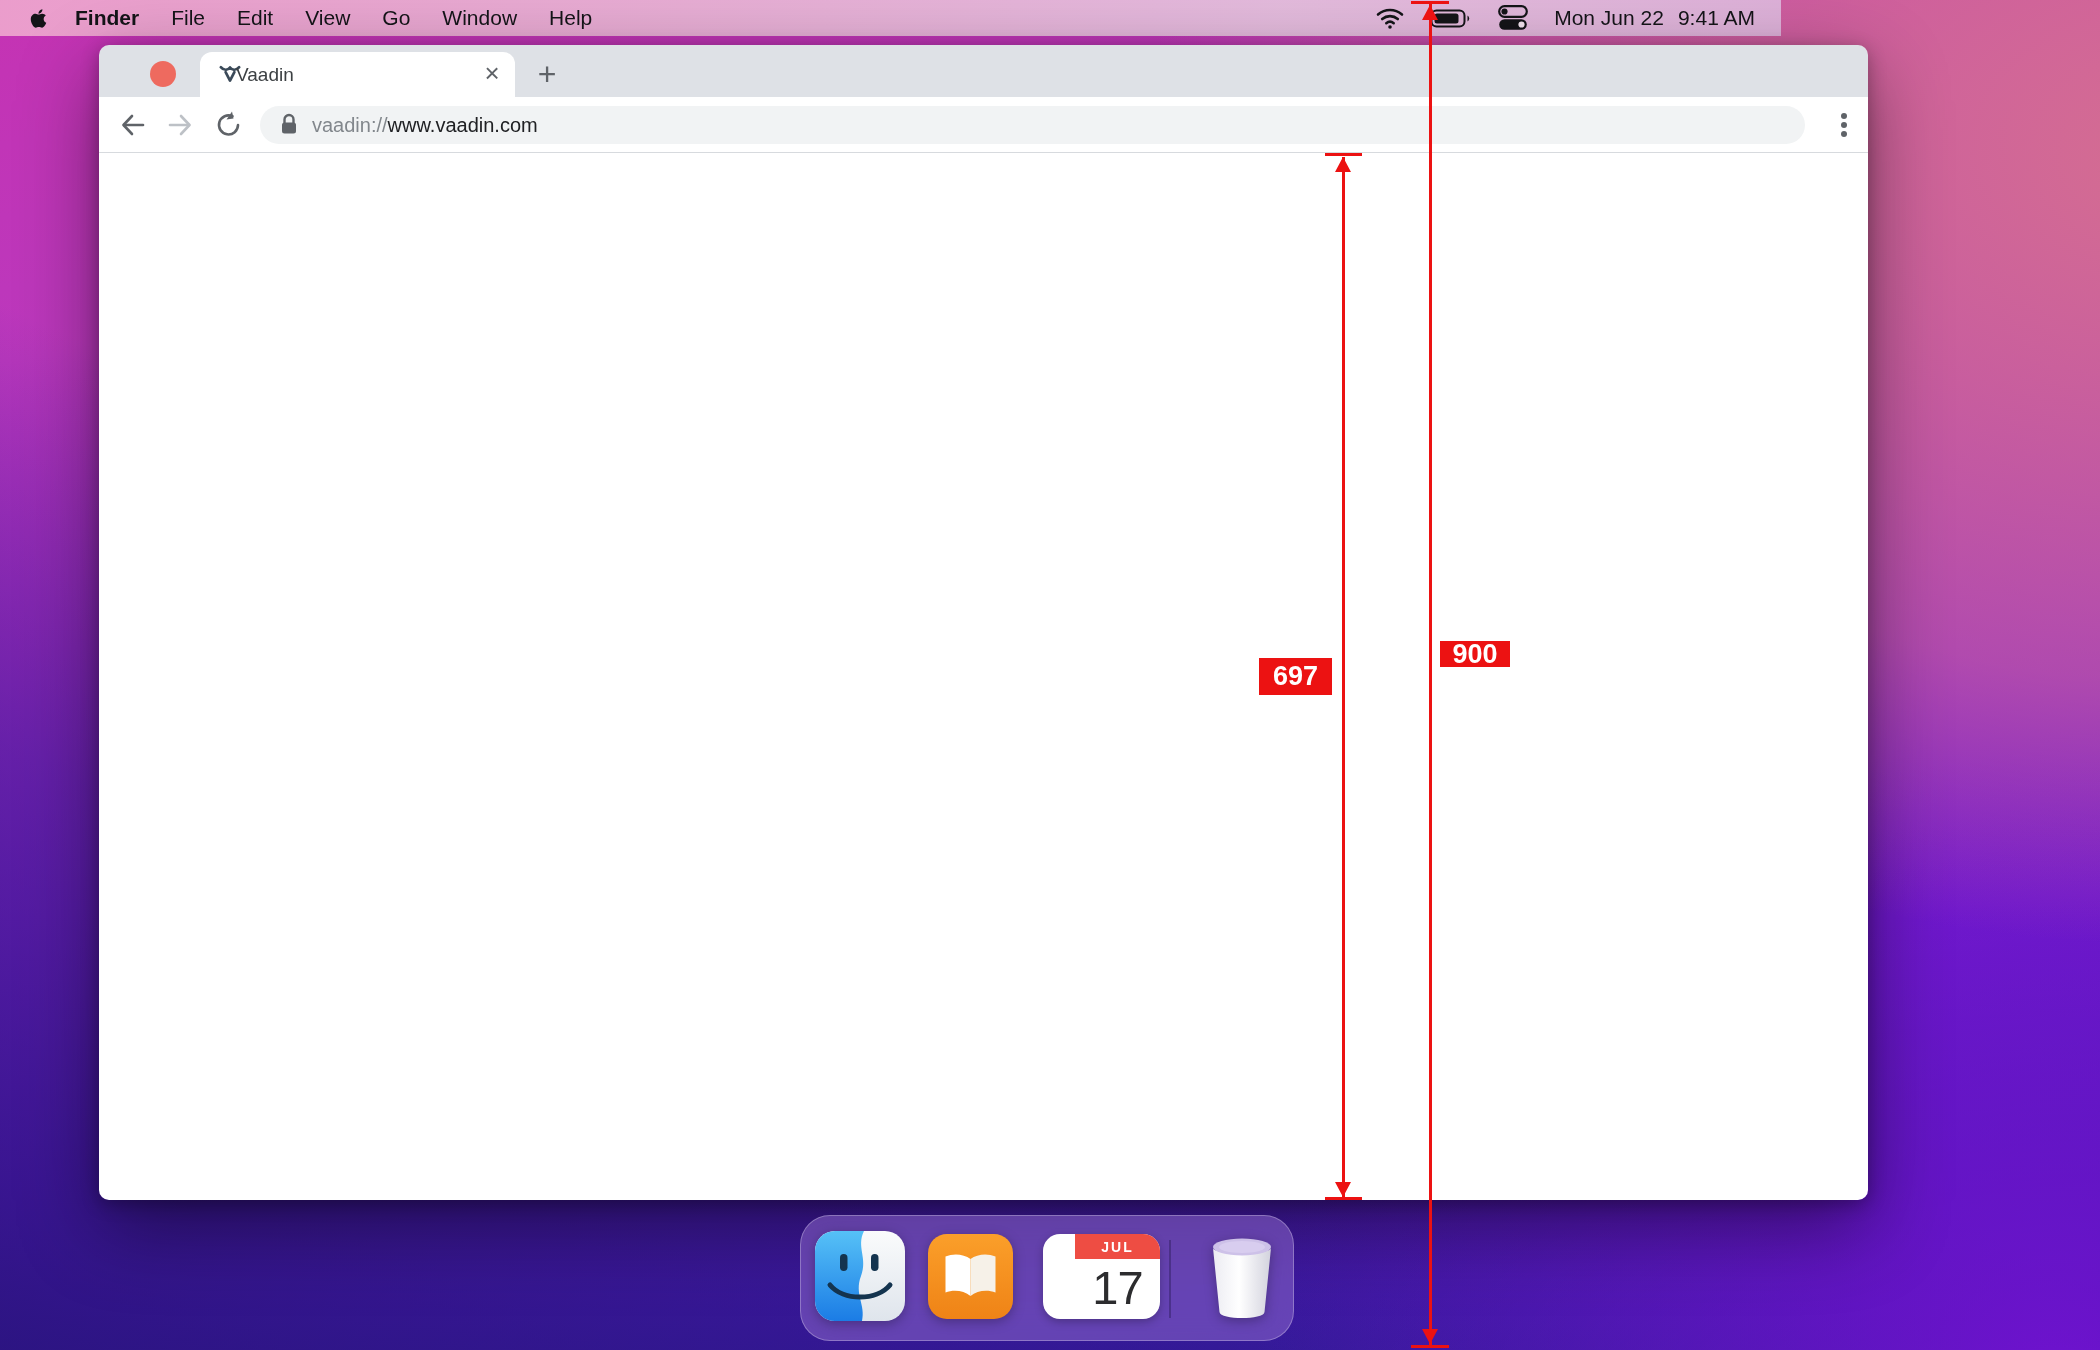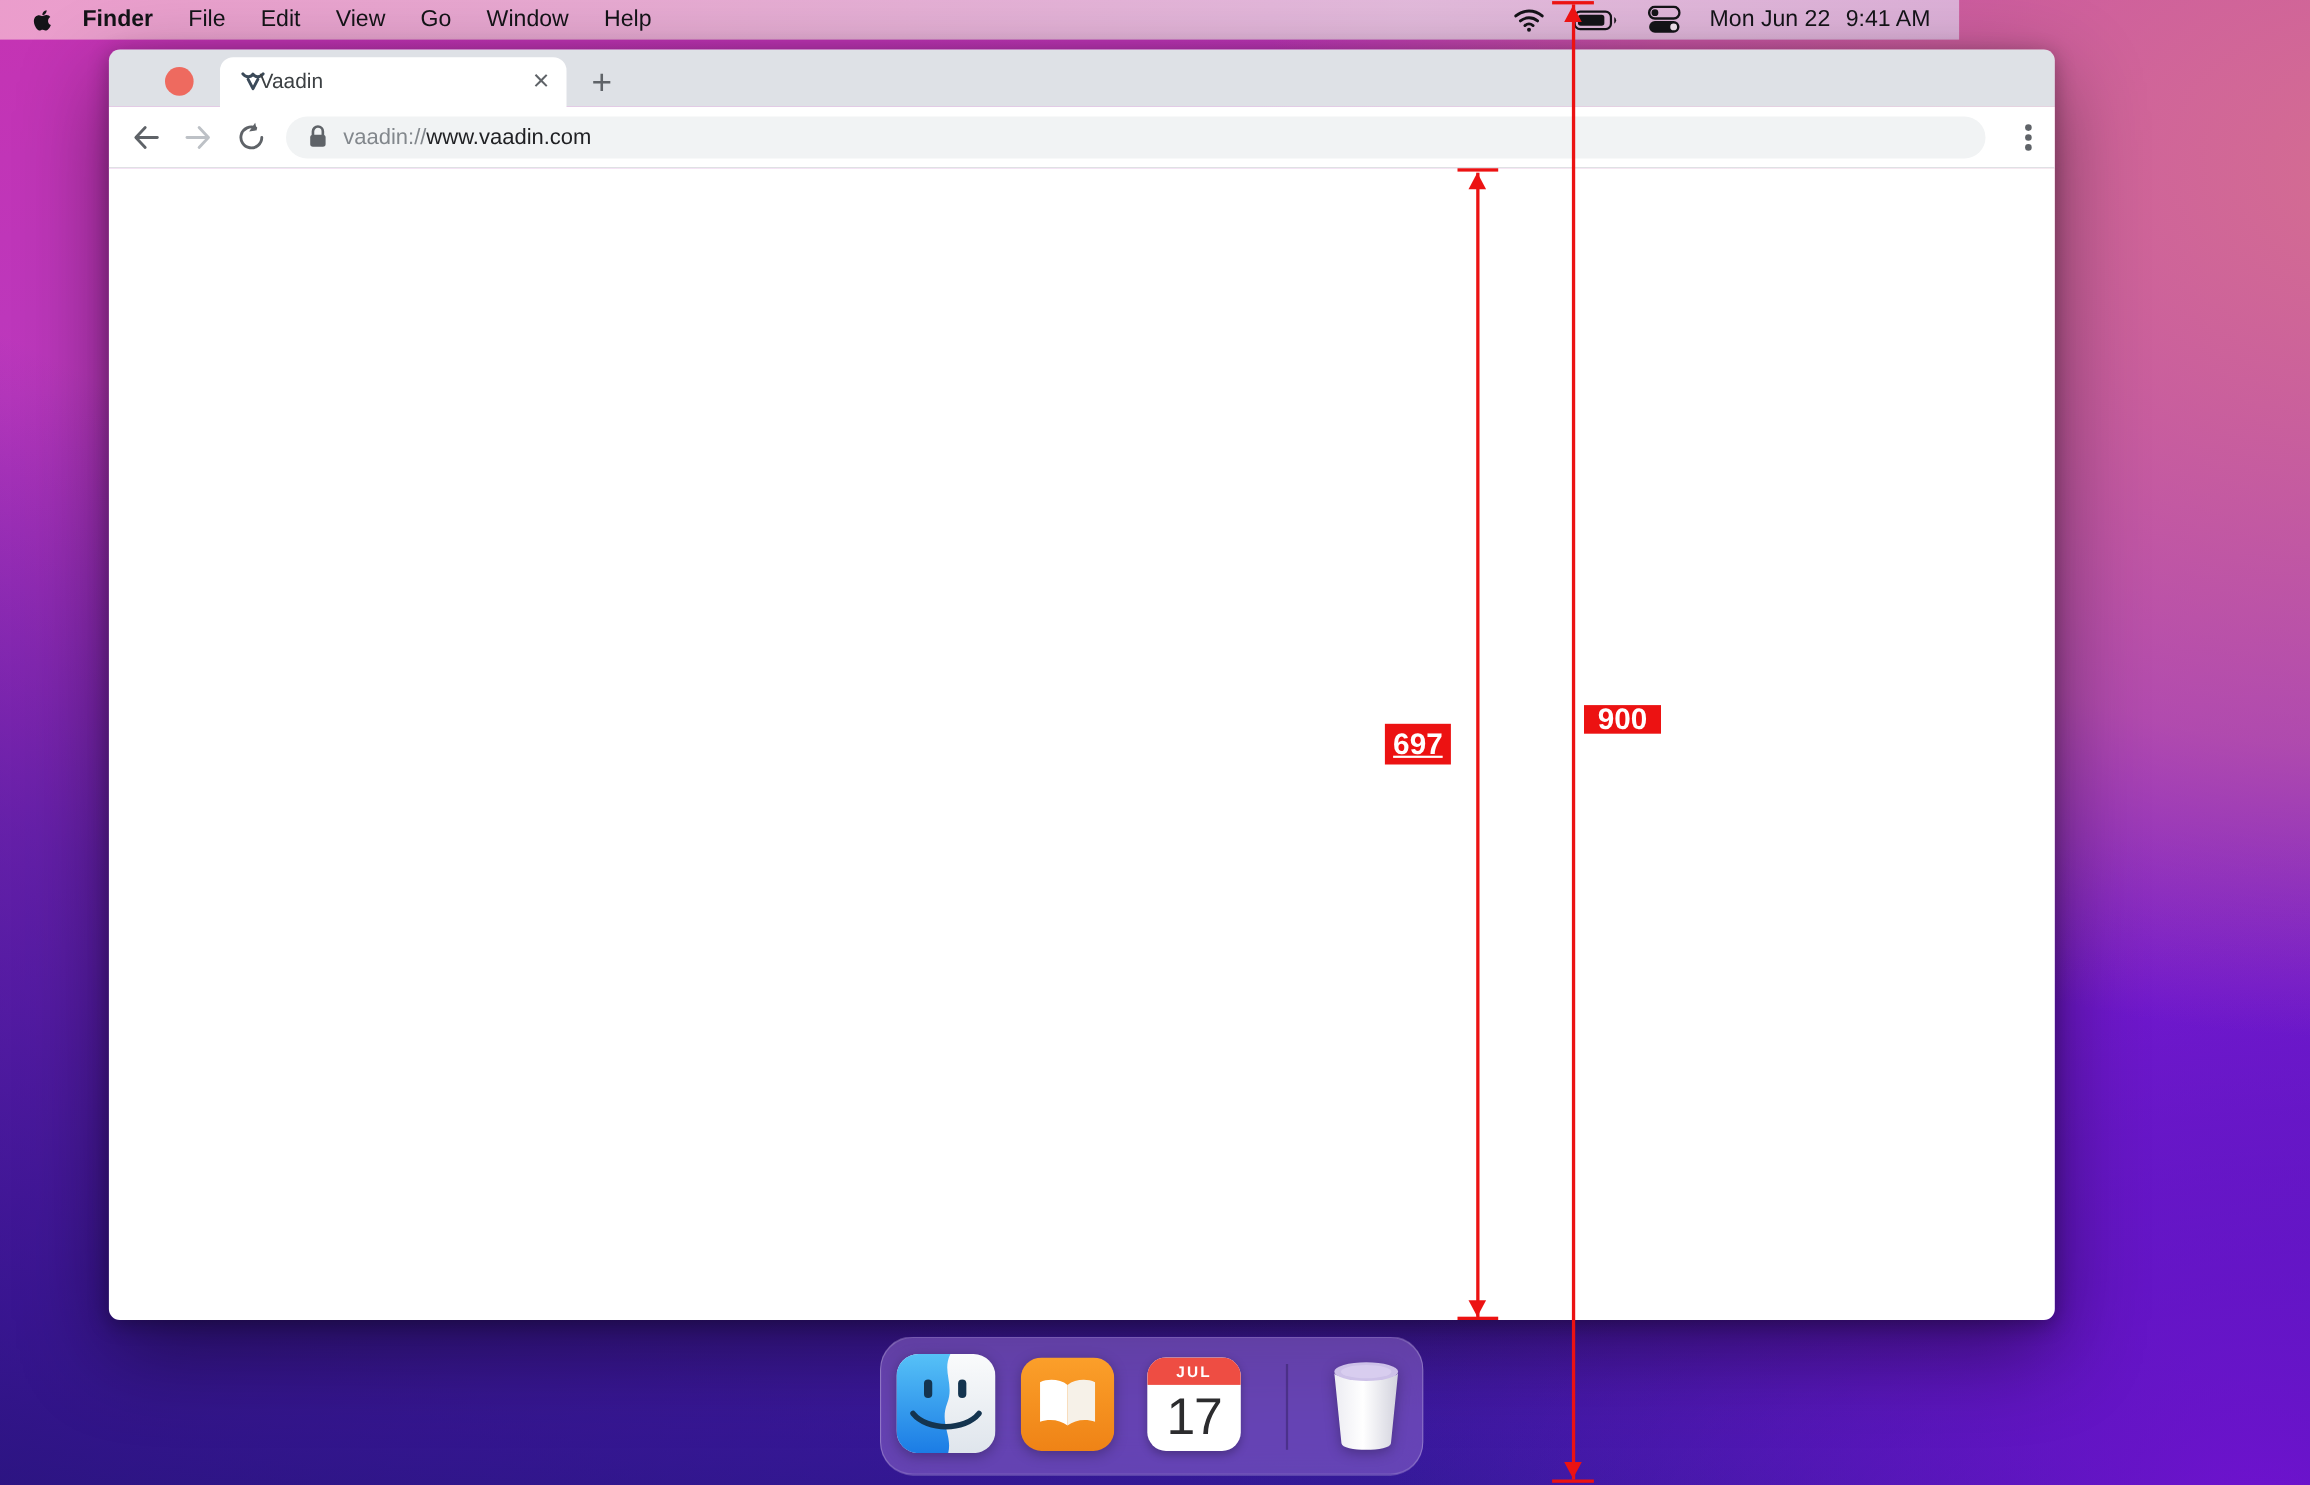--- a/index.html
+++ b/index.html
@@ -58,21 +58,21 @@
   .arrow-up{width:0;height:0;border-left:8px solid transparent;border-right:8px solid transparent;border-bottom:15px solid;}
   .arrow-down{width:0;height:0;border-left:8px solid transparent;border-right:8px solid transparent;border-top:15px solid;}
   .mlabel{color:#ffffff;font-weight:700;font-size:27px;display:flex;align-items:center;justify-content:center;}
   
   .dock{position:absolute;left:800px;top:1215px;width:494px;height:126px;border-radius:30px;
     background:rgba(152,116,212,.48);border:1px solid rgba(255,255,255,.28);box-sizing:border-box;
     backdrop-filter:blur(24px);}
   .dock-icon{position:absolute;}
   .dock-divider{position:absolute;left:1169px;top:1240px;width:2px;height:78px;background:rgba(45,28,90,.45);}
   .cal{position:absolute;left:1043px;top:1234px;width:85px;height:85px;background:#ffffff;border-radius:17px;
-    overflow:hidden;box-shadow:0 3px 8px rgba(0,0,0,.25);}
+    overflow:hidden;box-shadow:0 3px 8px rgba(0,0,0,.25);padding-left:32px;}
   .cal-head{height:25px;background:linear-gradient(180deg,#f express 0%,#ee4d43 100%);background:#ee4d43;
     color:#ffffff;font-size:14px;font-weight:700;letter-spacing:2px;text-align:center;line-height:26px;}
   .cal-day{text-align:center;font-size:47px;font-weight:300;color:#2c2c2e;line-height:58px;letter-spacing:-1px;}
   .ic-shadow{filter:drop-shadow(0 3px 6px rgba(0,0,0,.28));}
 </style>
 </head>
 <body>
 
 <div class="screen">
 
@@ -173,21 +173,21 @@
       <i></i>
     </span>
 
   <div class="content"></div>
 
   <div class="anno cap" style="left:1325px;top:153px;width:37px;background:#ec1212;"></div>
   <div class="anno vline" style="left:1342px;top:157px;height:1041px;background:#ec1212;"></div>
   <div class="anno arrow-up" style="left:1335px;top:157px;border-bottom-color:#ec1212;"></div>
   <div class="anno arrow-down" style="left:1335px;top:1182px;border-top-color:#ec1212;"></div>
   <div class="anno cap" style="left:1325px;top:1197px;width:37px;background:#ec1212;"></div>
-  <div class="anno mlabel" style="left:1259px;top:658px;width:60px;height:37px;background:#ec1212;text-decoration:underline;">697</div>
+  <div class="anno mlabel" style="left:1259px;top:658px;width:73px;height:37px;background:#ec1212;">697</div>
 
   <div class="anno cap" style="left:1411px;top:1px;width:38px;background:#ec1212;"></div>
   <div class="anno vline" style="left:1429px;top:4px;height:1341px;background:#ec1212;"></div>
   <div class="anno arrow-up" style="left:1422px;top:5px;border-bottom-color:#ec1212;"></div>
   <div class="anno arrow-down" style="left:1422px;top:1329px;border-top-color:#ec1212;"></div>
   <div class="anno cap" style="left:1411px;top:1345px;width:38px;background:#ec1212;"></div>
   <div class="anno mlabel" style="left:1440px;top:641px;width:70px;height:26px;background:#ec1212;">900</div>
 
   <div class="dock"></div>
 

